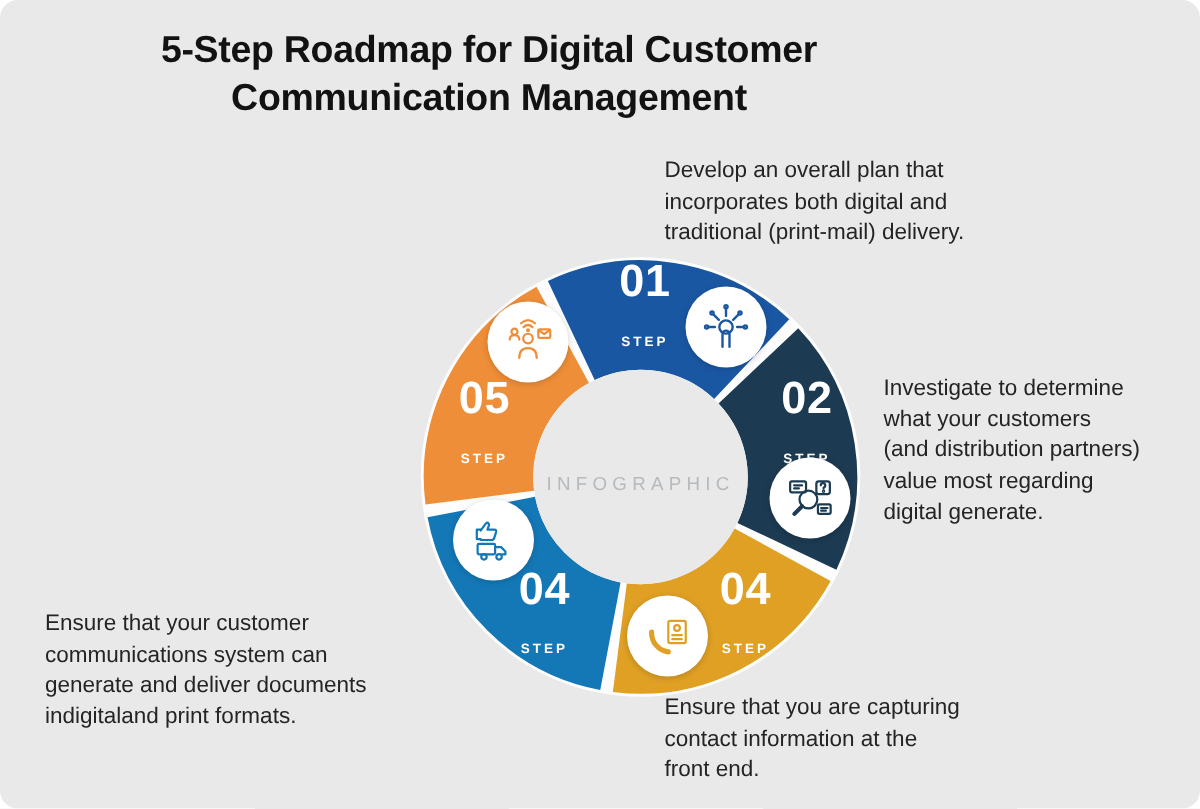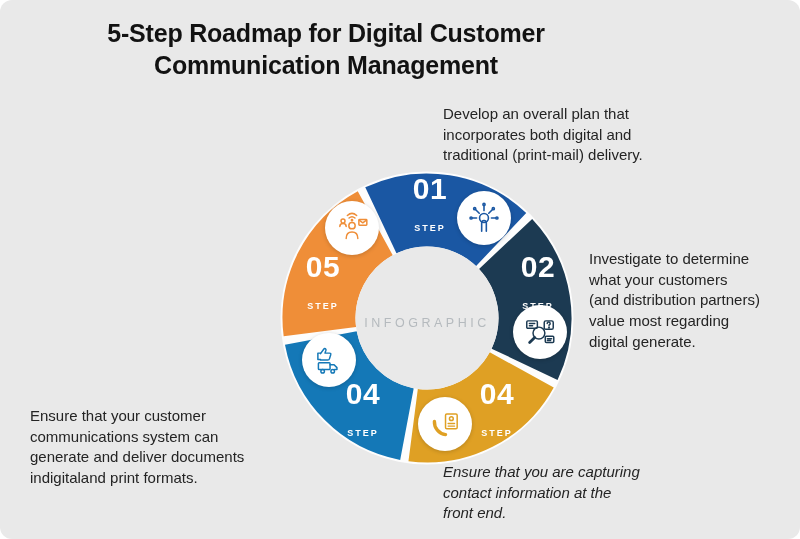--- a/index.html
+++ b/index.html
@@ -12,21 +12,21 @@
     position:absolute;left:0;top:18px;width:652px;text-align:center;
     font-size:25px;font-weight:700;line-height:1.26;letter-spacing:-.2px;
     color:#121212;white-space:pre-line;
   }
   .desc{
     position:absolute;font-size:15px;line-height:1.38;color:#242424;
     white-space:pre-line;
   }
   .desc.d1{left:443px;top:104px;width:260px;text-align:left;}
   .desc.d2{left:589px;top:249px;width:210px;text-align:left;}
-  .desc.d3{left:443px;top:462px;width:260px;text-align:left;font-style:italic;}
+  .desc.d3{left:443px;top:462px;width:260px;text-align:left;}
   .desc.d4{left:30px;top:370px;width:258px;text-align:left;margin-top:36px;}
   .desc.d5{left:28px;top:213px;width:252px;text-align:right;}
   .donut{position:absolute;left:262px;top:153px;width:330px;height:330px;}
   .icon-circle{
     position:absolute;width:54px;height:54px;border-radius:50%;
     background:#ffffff;display:flex;align-items:center;justify-content:center;
     box-shadow:0 1px 4px rgba(0,0,0,.18);
   }
   .ic1{left:457px;top:191px;} .ic2{left:513px;top:305px;}
   .ic3{left:418px;top:397px;} .ic4{left:302px;top:333px;}

